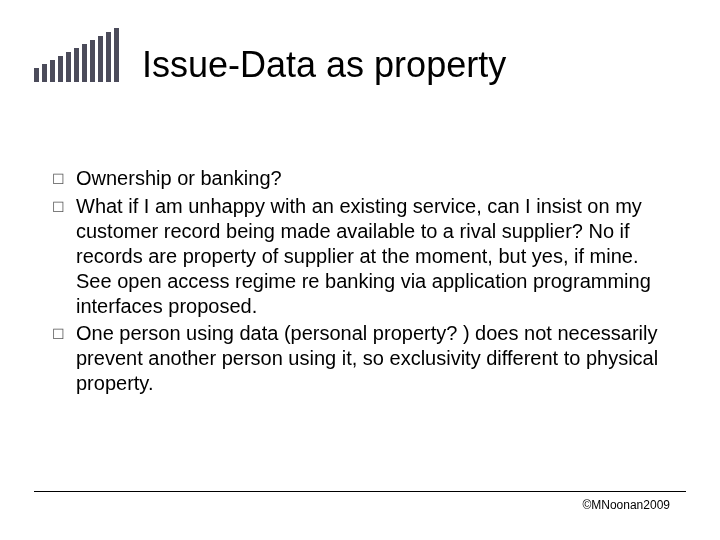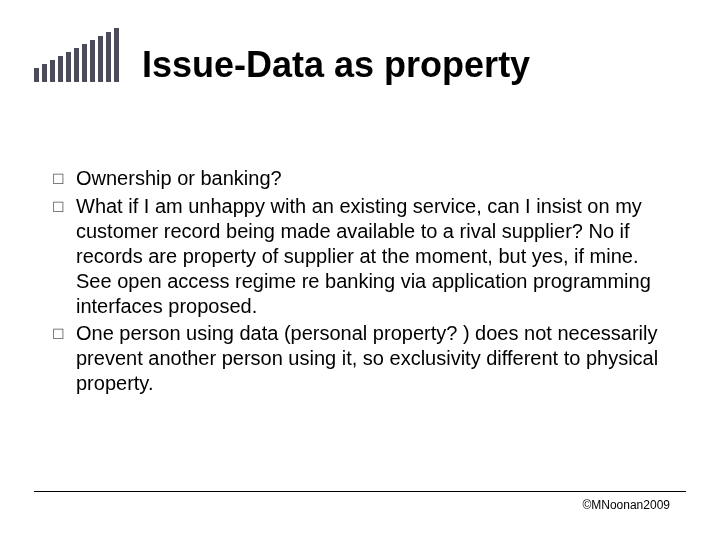--- a/index.html
+++ b/index.html
@@ -29,21 +29,21 @@
   .bars div {
     width: 5px;
     margin-right: 3px;
     background: #4b4b5a;
   }
   .title {
     position: absolute;
     top: 44px;
     left: 142px;
     font-size: 36px;
-    font-weight: 700;
+    font-weight: 400;
   }
   .content {
     position: absolute;
     top: 166px;
     left: 52px;
     right: 46px;
     font-size: 20px;
     line-height: 1.25;
   }
   .item {

